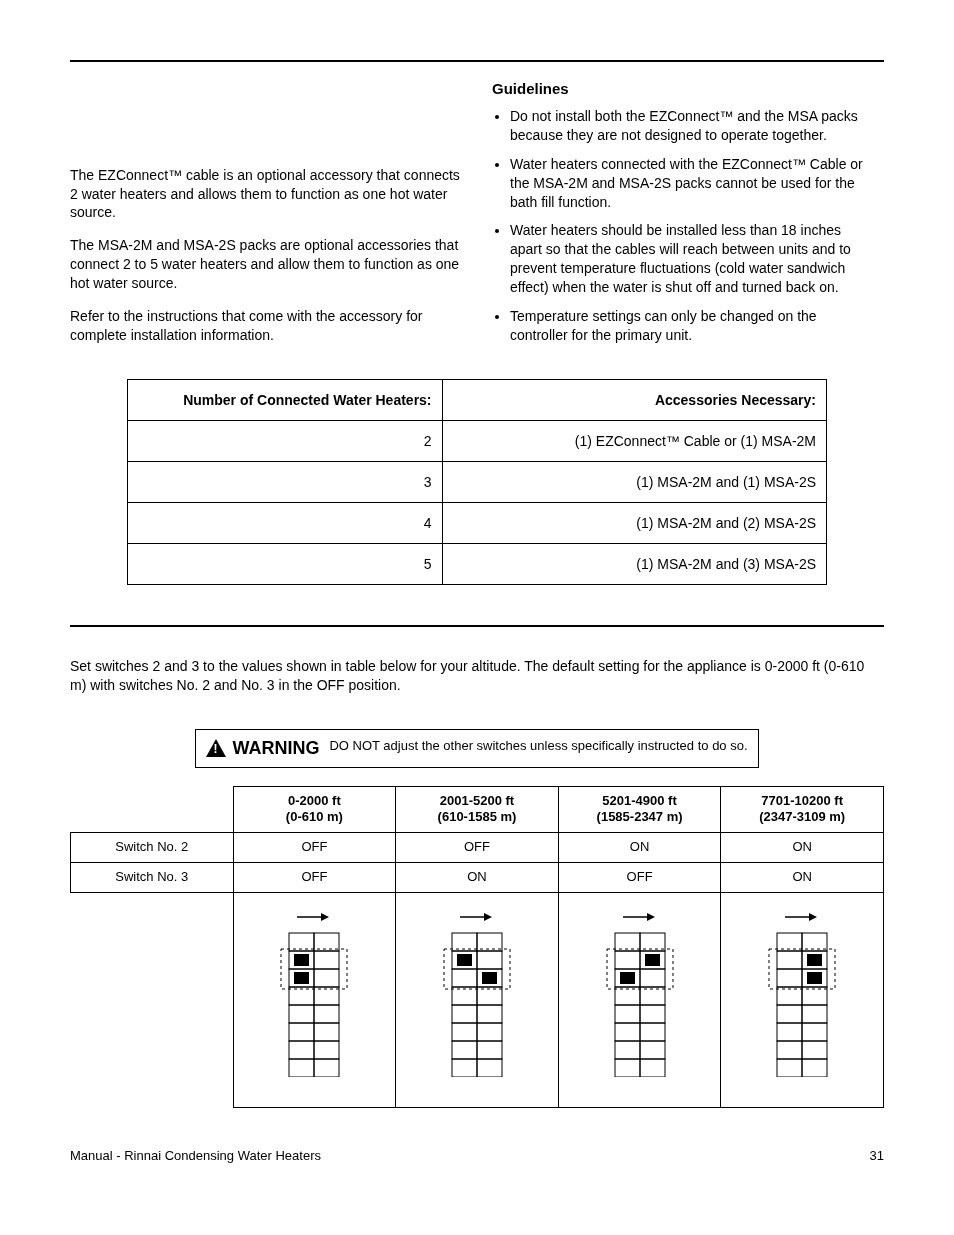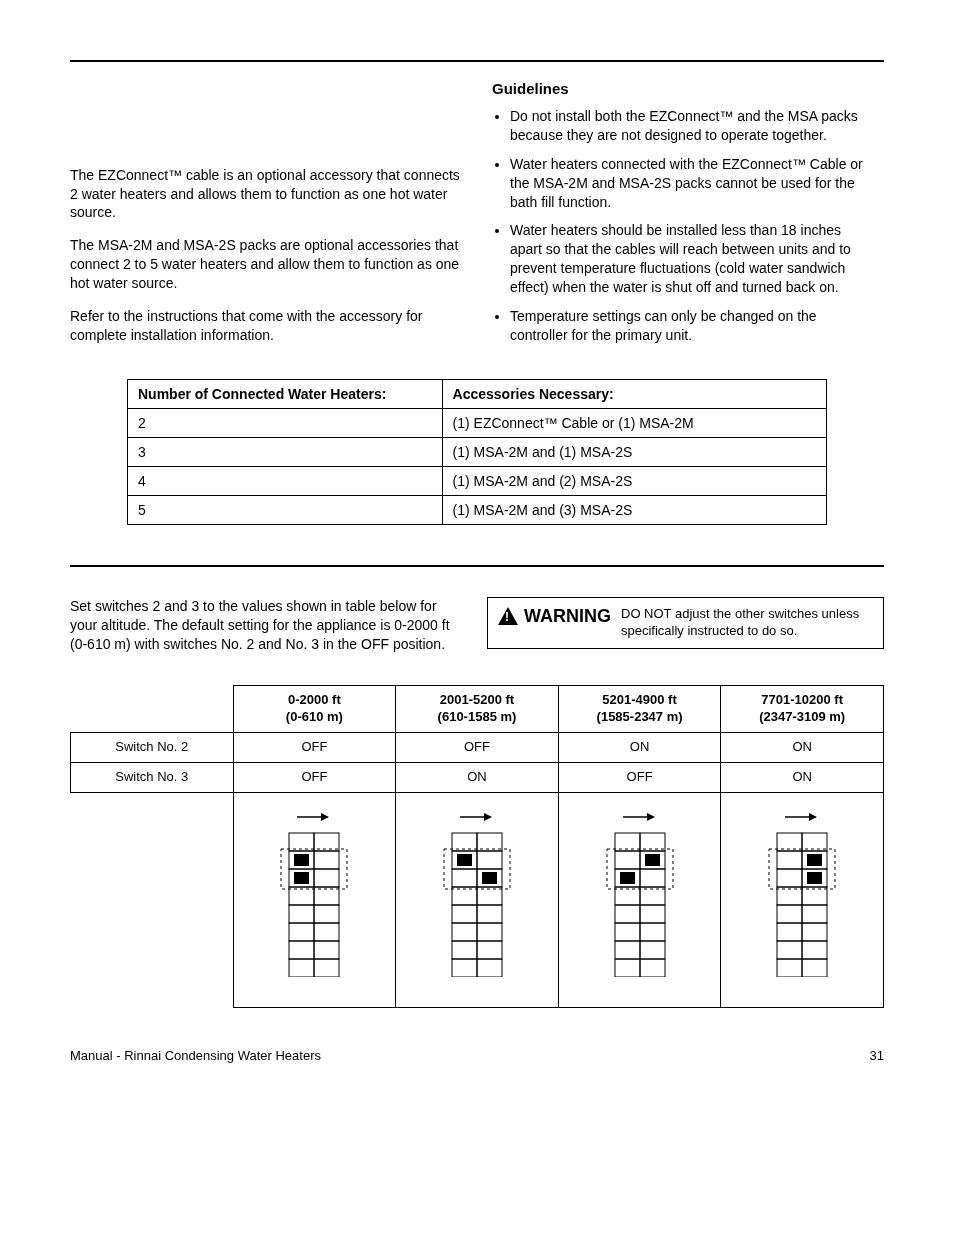--- a/index.html
+++ b/index.html
@@ -19,27 +19,27 @@
   h3 { font-size: 15px; font-weight: bold; margin: 0 0 10px 0; }
   ul { margin: 0 13px 14px 0; padding-left: 18px; }
   li { margin-bottom: 10px; line-height: 1.35; }
   table.acc {
     border-collapse: collapse;
     width: 86%;
     margin: 20px auto 40px auto;
   }
   table.acc th, table.acc td {
     border: 1px solid #000;
-    padding: 6px 10px;
-    text-align: left;
+    padding: 12px 10px;
+    text-align: right;
     font-size: 14px;
   }
   table.acc th { font-weight: bold; }
   .section2 { margin-top: 30px; }
-  .row2 { display: flex; gap: 20px; align-items: flex-start; }
+  .row2 { display: flex; gap: 20px; align-items: center; flex-direction: column; }
   .row2 .left { flex: 1; }
   .row2 .right { flex: 1; }
   .warnbox {
     border: 1px solid #000;
     padding: 8px 10px;
     display: flex;
     gap: 10px;
     align-items: flex-start;
   }
   .warnlabel { font-weight: bold; font-size: 18px; display: flex; align-items: center; gap: 6px; }

